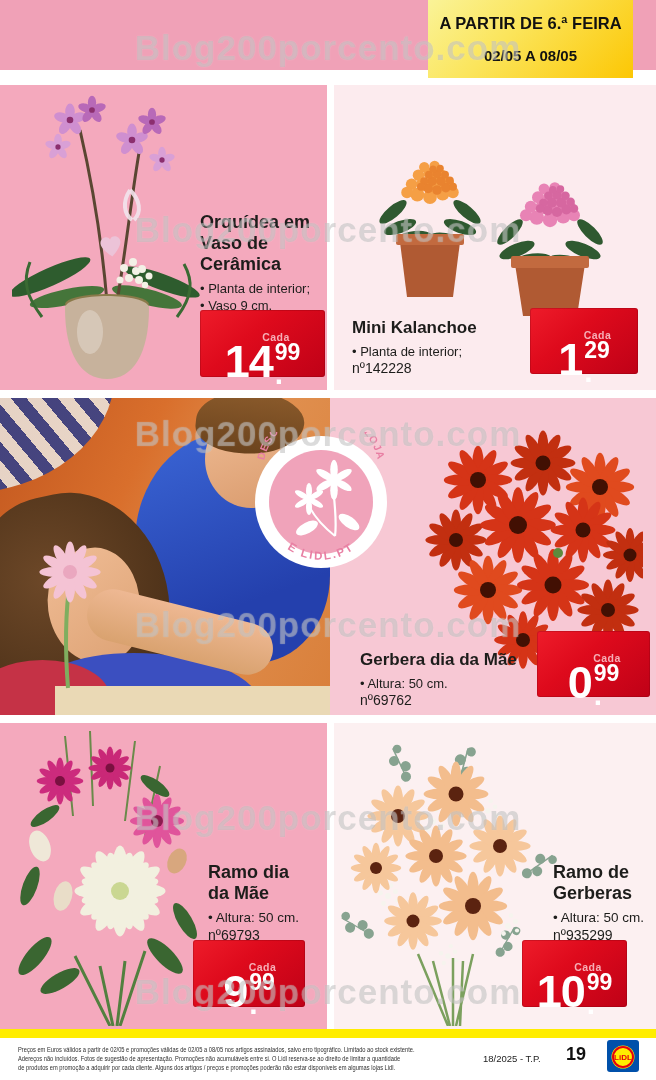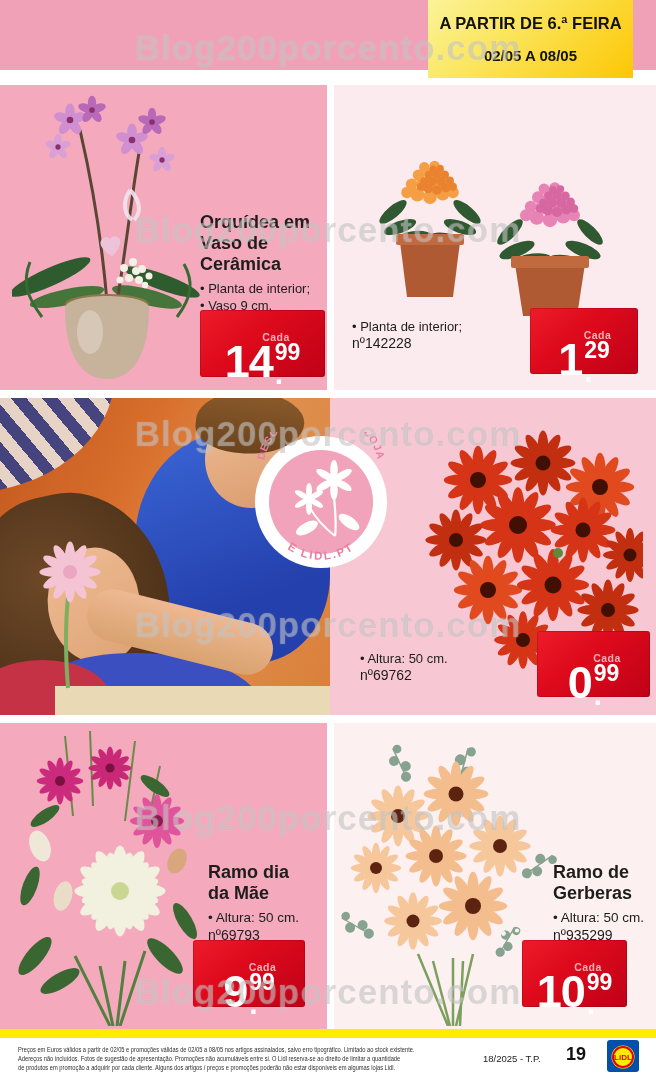--- a/index.html
+++ b/index.html
@@ -382,37 +382,39 @@
     <div class="price">
       <span class="p-int">14</span>
       <span class="p-frac">
           <span class="p-cents">99</span>
           <span class="p-dot">.</span>
         </span>
     </div>
   </div>
 
   <div class="ptext" style="left:352px;top:318px;width:165px">
+    <div class="p-title" style="font-size:17px">Mini Kalanchoe</div>
     <div class="p-bullets">
       <div>• Planta de interior;</div>
     </div>
     <div class="p-sku">nº142228</div>
   </div>
   <div class="price-tag" style="left:530px;top:308px;width:108px;height:66px">
     <div class="p-each">Cada</div>
     <div class="price">
       <span class="p-int">1</span>
       <span class="p-frac">
           <span class="p-cents">29</span>
           <span class="p-dot">.</span>
         </span>
     </div>
   </div>
 
   <div class="ptext" style="left:360px;top:650px;width:190px">
+    <div class="p-title" style="font-size:17px">Gerbera dia da Mãe</div>
     <div class="p-bullets">
       <div>• Altura: 50 cm.</div>
     </div>
     <div class="p-sku">nº69762</div>
   </div>
   <div class="price-tag" style="left:537px;top:631px;width:113px;height:66px">
     <div class="p-each">Cada</div>
     <div class="price">
       <span class="p-int">0</span>
       <span class="p-frac">

